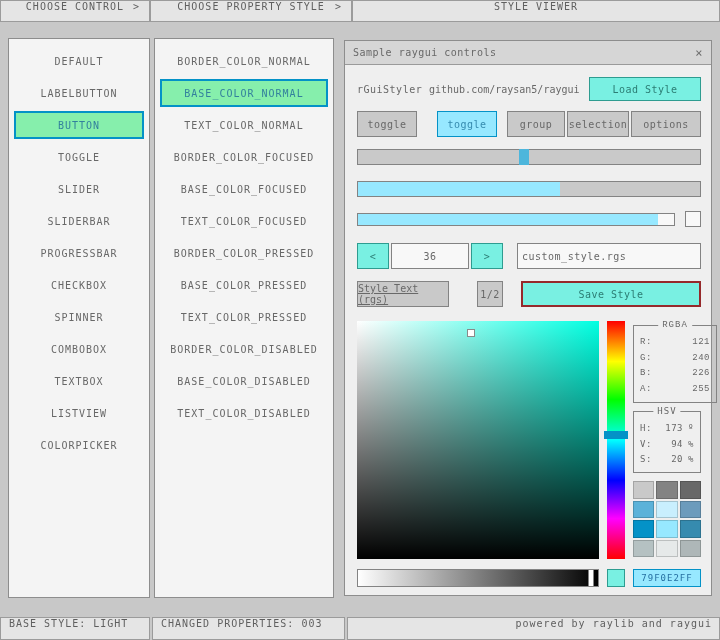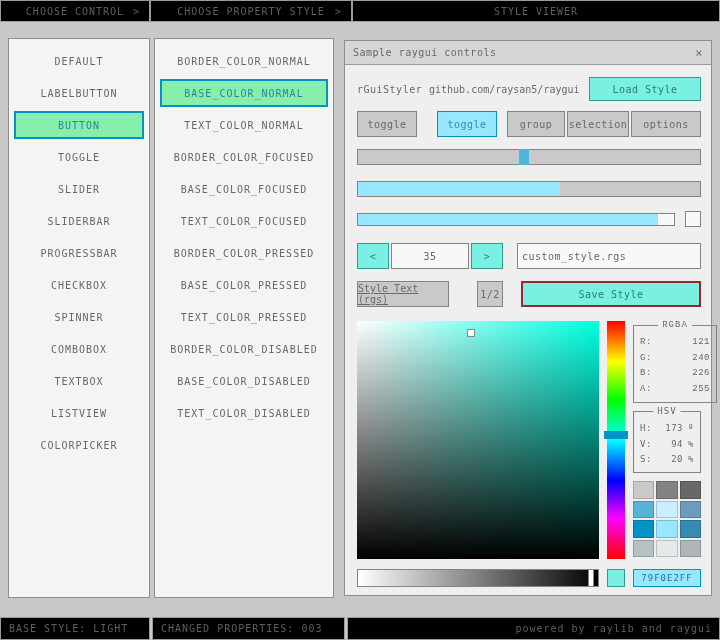--- a/index.html
+++ b/index.html
@@ -9,22 +9,22 @@
     background: #c8c8c8;
     font-family: "DejaVu Sans Mono", monospace;
     font-size: 10px;
     color: #686868;
     overflow: hidden;
   }
 
   
   .bar-seg {
     position: absolute; height: 22px;
-    background: #000000; border: 1px solid #9b9b9b;
-    display: flex; align-items: center; justify-content: center;
+    background: #e5e5e5; border: 1px solid #9b9b9b;
+    display: flex; align-items: flex-start; justify-content: center;
     letter-spacing: 1px; color: #5f5f5f;
   }
   .bar-seg .chevron { position: absolute; right: 9px; }
   .bar-seg.left-align { justify-content: flex-start; padding-left: 8px; }
   .bar-seg.right-align { justify-content: flex-end; padding-right: 7px; }
 
   
   .panel {
     position: absolute; background: #f4f4f4;
     border: 1px solid #8d8d8d; padding-top: 6px;
@@ -187,21 +187,21 @@
     <div class="track" style="left:12px; top:116px; width:344px; height:16px;">
       <div class="fill-cyan" style="width: 59%;"></div>
     </div>
 
     <div class="track" style="left:12px; top:148px; width:318px; height:13px; background:#f8f8f8;">
       <div class="fill-cyan" style="width: 95%;"></div>
     </div>
     <div class="ctl box-white" style="left:340px; top:146px; width:16px; height:16px;"></div>
 
     <div class="ctl btn-teal" style="left:12px; top:178px; width:32px; height:26px;">&lt;</div>
-    <div class="ctl box-white" style="left:46px; top:178px; width:78px; height:26px;">35</div>
+    <div class="ctl box-white" style="left:46px; top:178px; width:78px; height:26px;">36</div>
     <div class="ctl btn-teal" style="left:126px; top:178px; width:32px; height:26px;">&gt;</div>
     <div class="ctl box-white left-text" style="left:172px; top:178px; width:184px; height:26px; padding-left:4px;">custom_style.rgs</div>
 
     <div class="ctl btn-gray" style="left:12px; top:216px; width:92px; height:26px; letter-spacing:0;text-decoration:underline;">Style Text (rgs)</div>
     <div class="ctl btn-gray" style="left:132px; top:216px; width:26px; height:26px;">1/2</div>
     <div class="ctl btn-save" style="left:176px; top:216px; width:180px; height:26px;">Save Style</div>
 
     <div class="sv-square" style="left:12px; top:256px; width:242px; height:238px;">
       <div class="sv-marker" style="left: 47%; top: 5%;"></div>
     </div>

